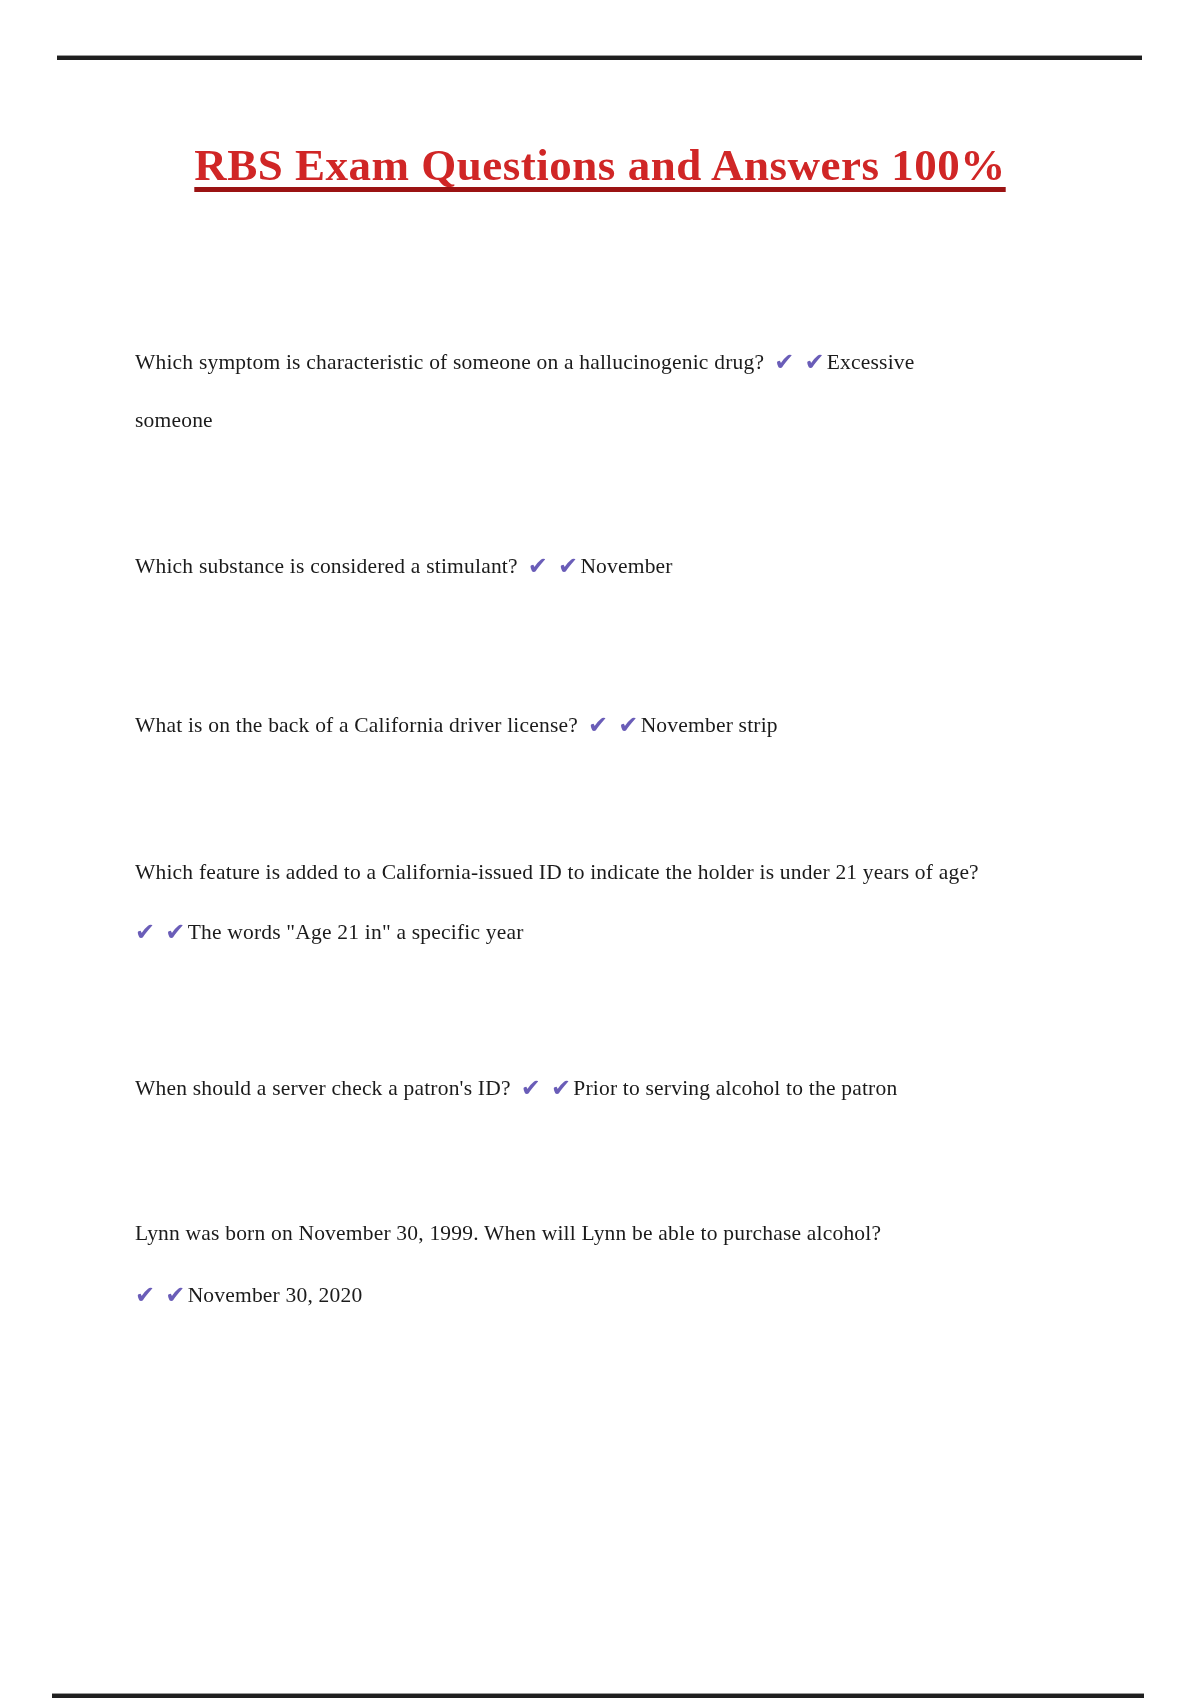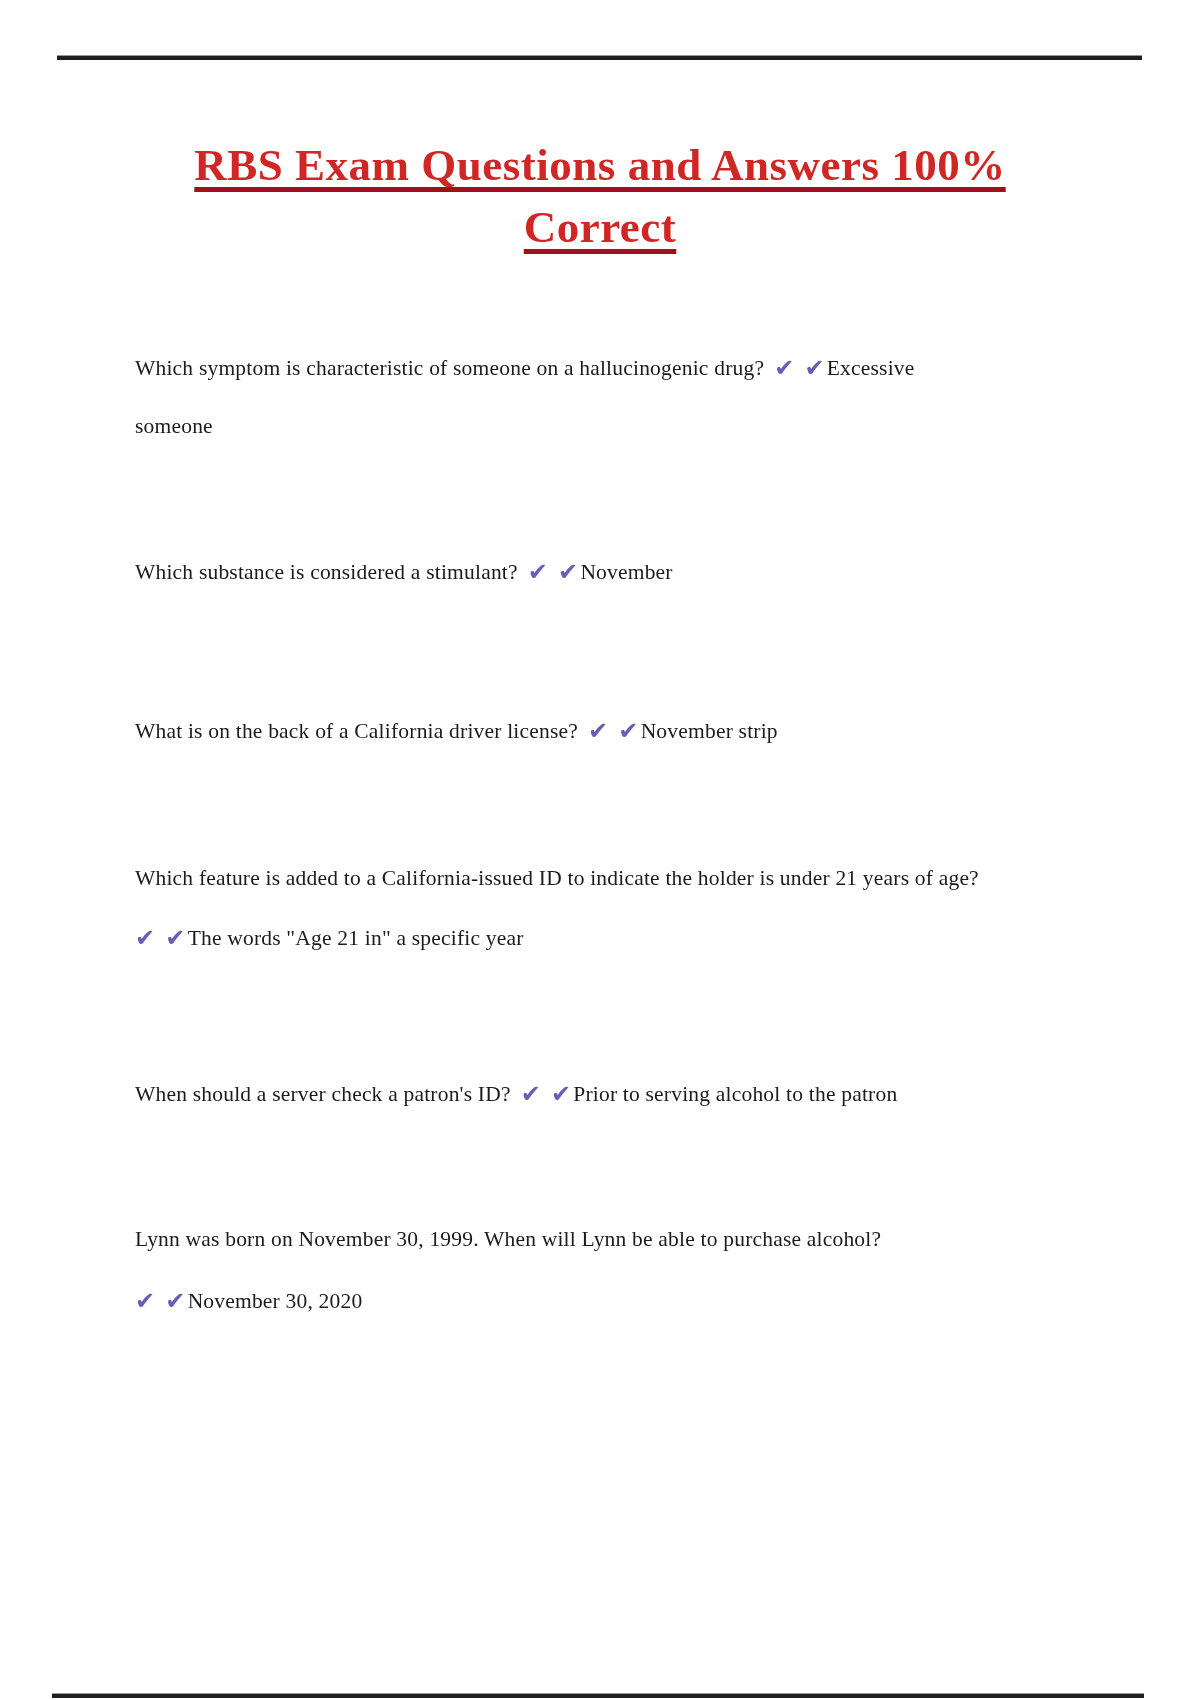--- a/index.html
+++ b/index.html
@@ -33,21 +33,21 @@
     text-decoration: underline;
     text-decoration-thickness: 5px;
     text-underline-offset: 7px;
     text-decoration-color: #9b1313;
   }
   .qa-line {
     position: absolute;
     left: 135px;
     width: 1010px;
     height: 30px;
-    line-height: 42px;
+    line-height: 30px;
     font-size: 21.5px;
     letter-spacing: 0.2px;
     color: #1b1b1b;
     white-space: nowrap;
   }
   .check {
     font-family: "DejaVu Sans", sans-serif;
     color: #6a5db8;
     font-size: 24px;
     margin-left: 10px;
@@ -56,21 +56,20 @@
   .qa-line > .check:first-child { margin-left: 0; }
   .ans { margin-left: 2px; }
 </style>
 </head>
 <body>
 
 <div class="rule top"></div>
 
 <div class="title-block">
   <div><span class="uline">RBS Exam Questions and Answers 100%</span></div>
-  <div><span class="uline">Correct</span></div>
 </div>
 
 <div class="qa-line" style="top:347px">
   <span class="q">Which symptom is characteristic of someone on a hallucinogenic drug?</span><span class="check">✔</span><span class="check">✔</span><span class="ans">Excessive</span>
 </div>
 
 <div class="qa-line" style="top:405px">
   <span class="q">someone</span>
 </div>
 

